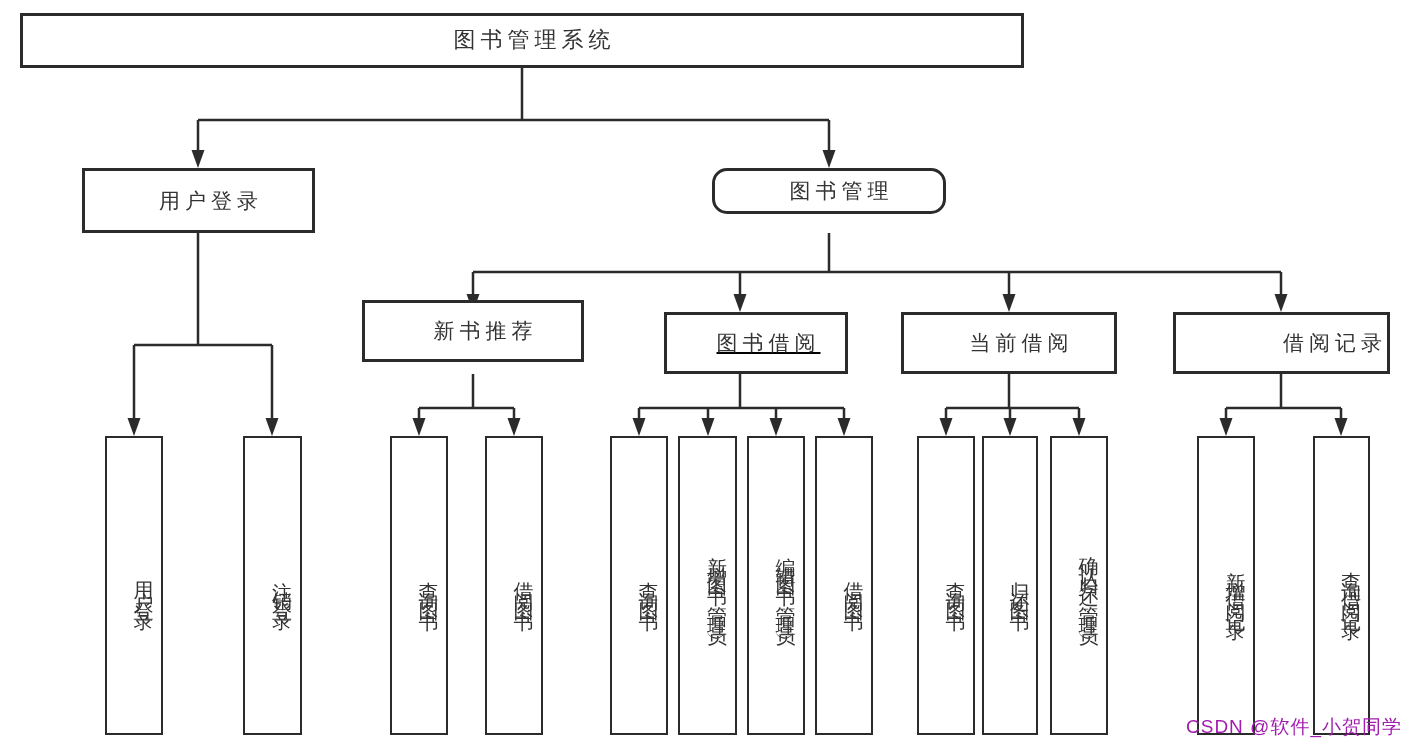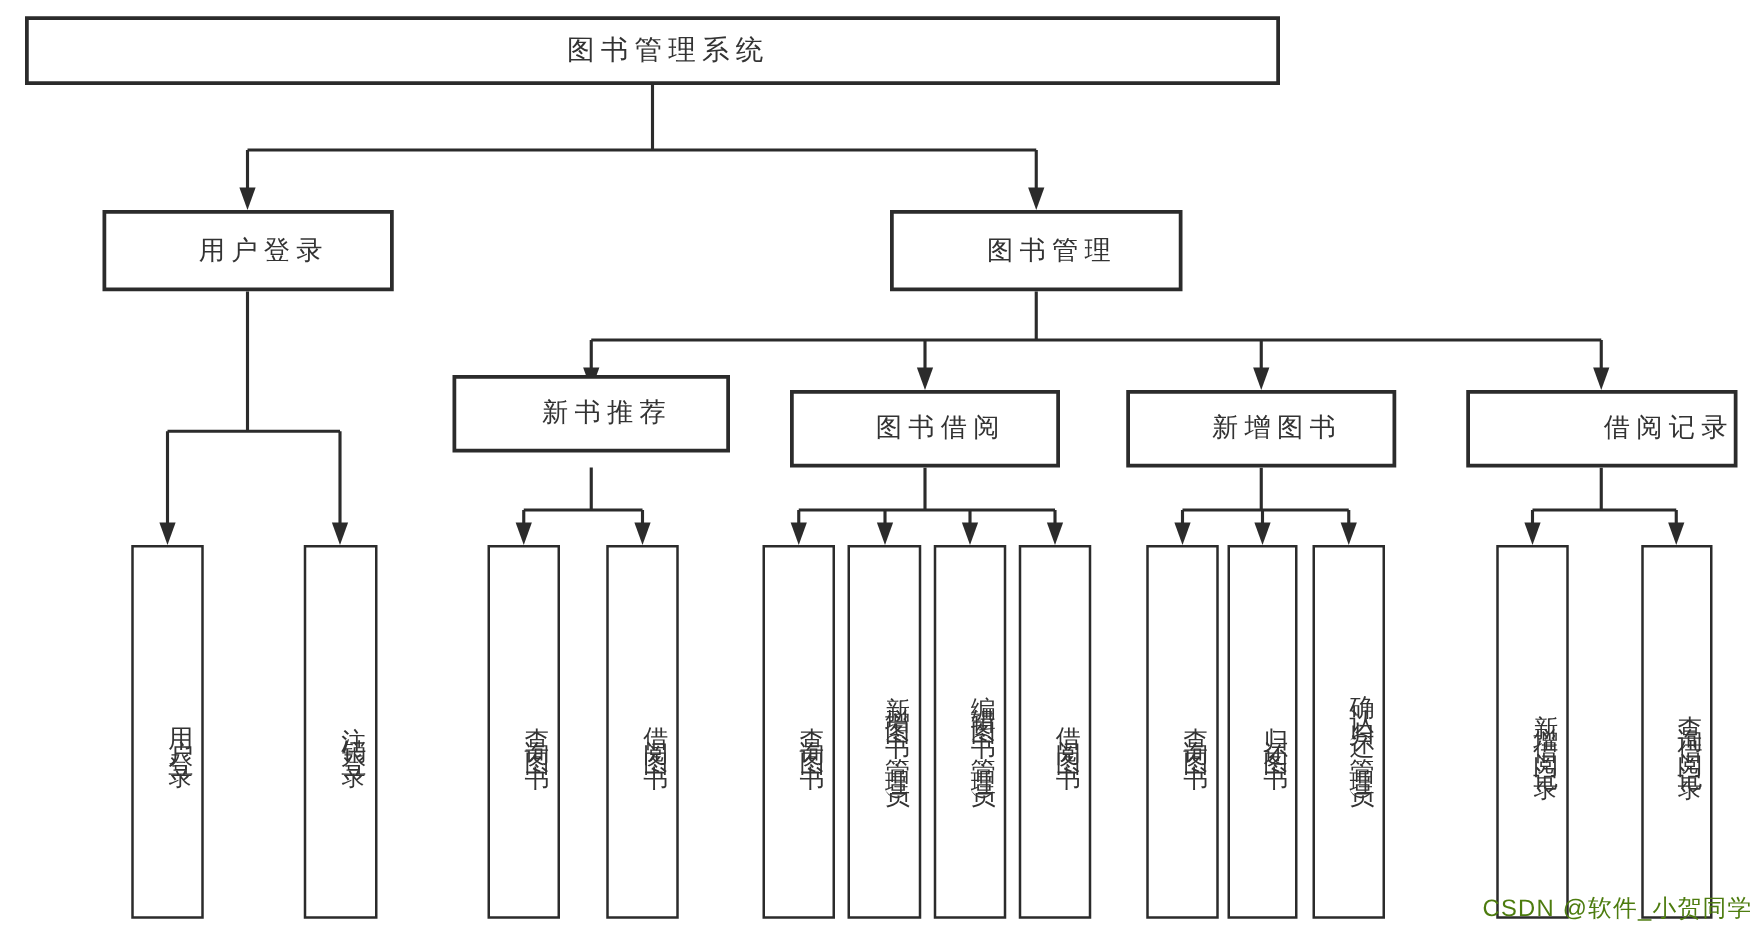--- a/index.html
+++ b/index.html
@@ -6,21 +6,21 @@
   body{font-family:"Liberation Sans","DejaVu Sans",sans-serif;}
   #canvas{position:relative;width:1405px;height:747px;background:#ffffff;overflow:hidden;}
   #connectors{position:absolute;left:0;top:0;width:1405px;height:747px;}
   .box{position:absolute;box-sizing:border-box;background:#ffffff;border:3px solid #2b2b2b;
        display:flex;align-items:center;justify-content:center;padding-left:20px;}
   .box .lbl{font-size:21px;color:#333333;letter-spacing:5px;text-indent:5px;white-space:nowrap;line-height:1.2;}
   .leaf{border-width:2.5px;}
   .leaf .lbl{writing-mode:vertical-rl;text-orientation:mixed;font-size:20px;
              letter-spacing:10px;text-indent:0;line-height:1;}
   .root .lbl{font-size:22px;}
-  #watermark{position:absolute;left:1186px;top:714px;font-size:19px;color:#4d7c0f;
+  #watermark{position:absolute;left:1186px;top:714px;font-size:19px;color:#a21caf;
              letter-spacing:1px;white-space:nowrap;}
 </style>
 </head>
 <body>
 
 <div id="canvas">
 
   <svg id="connectors" viewBox="0 0 1405 747" xmlns="http://www.w3.org/2000/svg">
     <g stroke="#2b2b2b" stroke-width="2.5" fill="none">
       <path d="M522 68 V120 M198 120 H829 M198 120 V152 M829 120 V152"></path>
@@ -54,32 +54,32 @@
     </g>
   </svg>
 
   <div class="box root" style="left:20px;top:13px;width:1004px;height:55px;">
     <span class="lbl">图书管理系统</span>
   </div>
 
   <div class="box" style="left:82px;top:168px;width:233px;height:65px;">
     <span class="lbl">用户登录</span>
   </div>
-  <div class="box" style="left:712px;top:168px;width:234px;height:65px;">
+  <div class="box" style="left:712px;top:168px;width:234px;height:46px;border-radius:15px;">
     <span class="lbl">图书管理</span>
   </div>
 
   <div class="box" style="left:362px;top:300px;width:222px;height:62px;">
     <span class="lbl">新书推荐</span>
   </div>
-  <div class="box" style="left:632px;top:312px;width:216px;height:62px;">
+  <div class="box" style="left:664px;top:312px;width:184px;height:62px;text-decoration:underline;">
     <span class="lbl">图书借阅</span>
   </div>
   <div class="box" style="left:901px;top:312px;width:216px;height:62px;">
-    <span class="lbl">新增图书</span>
+    <span class="lbl">当前借阅</span>
   </div>
   <div class="box" style="left:1173px;top:312px;width:217px;height:62px;justify-content:flex-end;">
     <span class="lbl">借阅记录</span>
   </div>
 
   <div class="box leaf" style="left:105px;top:436px;width:58px;height:299px;">
     <span class="lbl">用户登录</span>
   </div>
   <div class="box leaf" style="left:243px;top:436px;width:59px;height:299px;">
     <span class="lbl">注销登录</span>

